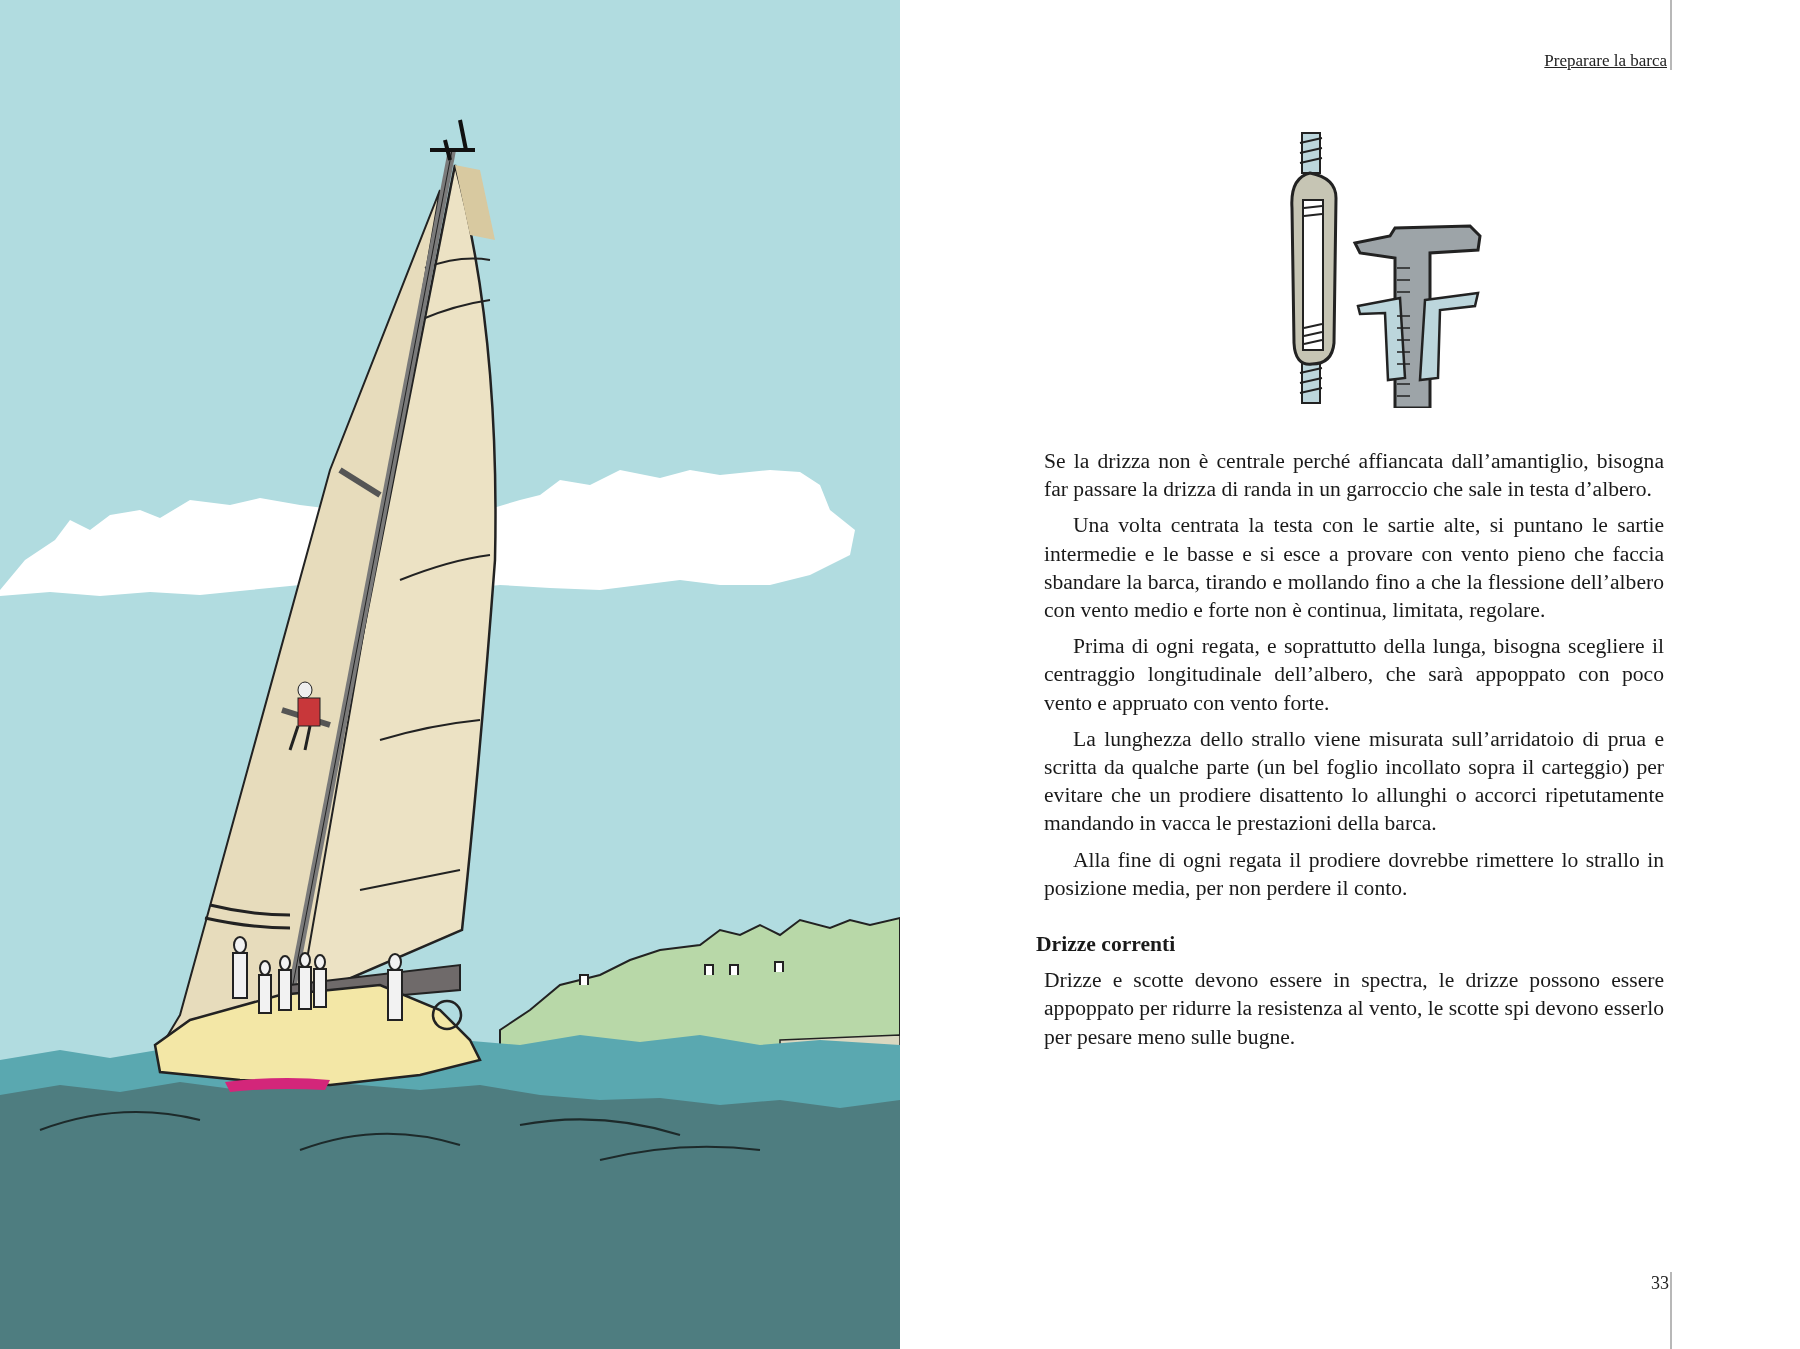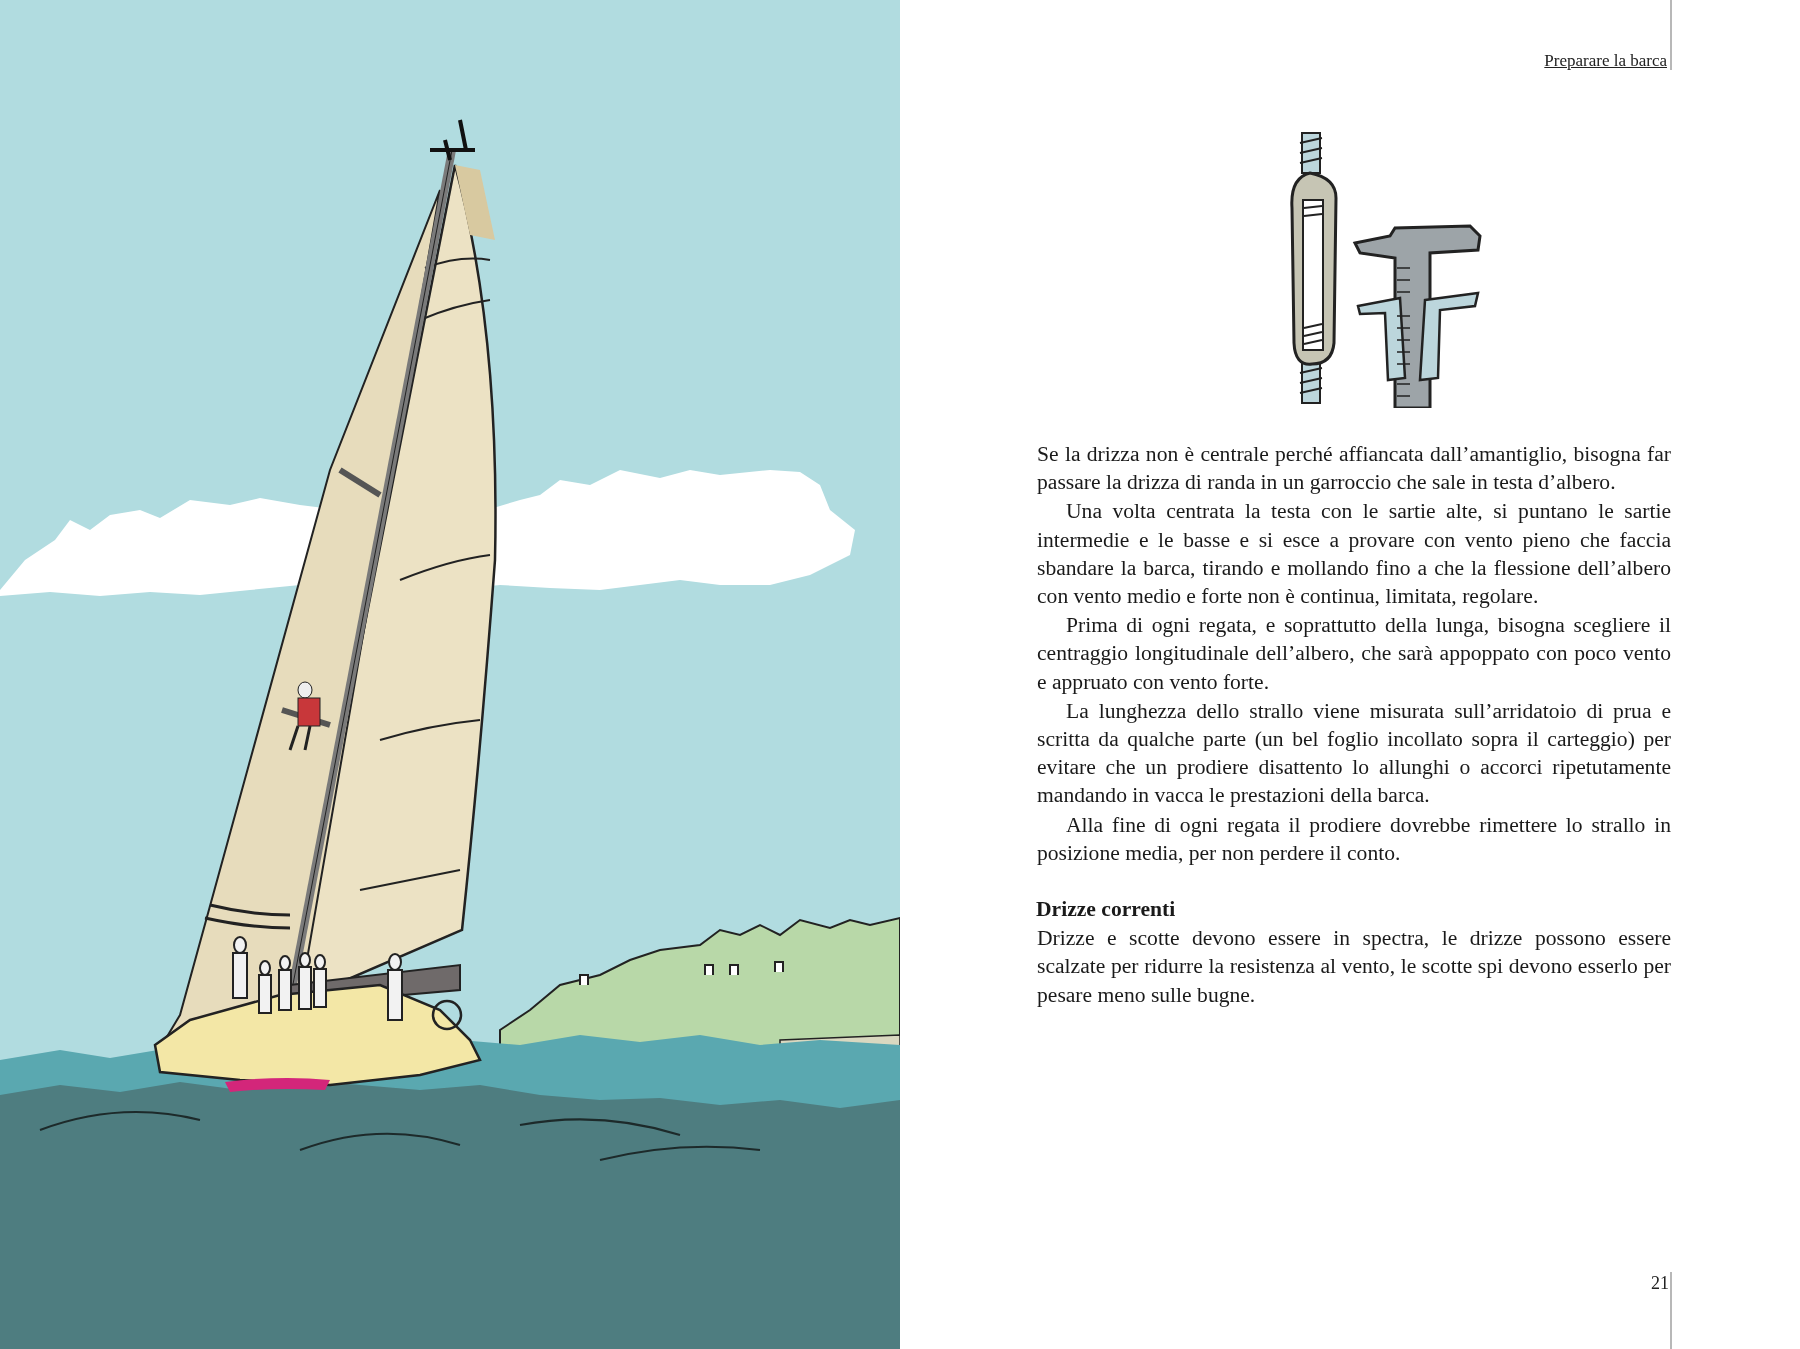--- a/index.html
+++ b/index.html
@@ -6,21 +6,21 @@
   body{width:1800px;height:1349px;position:relative;overflow:hidden;background:#ffffff;}
   .illustration{position:absolute;left:0;top:0;width:900px;height:1349px;overflow:hidden;background:#b1dce0;}
   .illustration svg{position:absolute;left:0;top:0;}
   .page{position:absolute;left:900px;top:0;width:900px;height:1349px;background:#fff;}
   .rule-top{position:absolute;left:1670px;top:0;width:2px;height:70px;background:#b8b8b8;}
   .rule-bottom{position:absolute;left:1670px;top:1272px;width:2px;height:77px;background:#b8b8b8;}
   .running-head{position:absolute;right:133px;top:51px;font-family:"Liberation Serif",serif;font-size:17px;color:#222;text-decoration:underline;}
   .page-number{position:absolute;right:131px;top:1273px;font-family:"Liberation Serif",serif;font-size:18px;color:#222;}
   .tools{position:absolute;left:1270px;top:128px;}
   .body-text{position:absolute;left:1036px;top:439px;width:636px;font-family:"Liberation Serif",serif;font-size:21.6px;line-height:28.2px;color:#1a1a1a;text-align:justify;}
-  .body-text p{margin:1px;}
+  .body-text p{margin:8px;}
   .body-text p.indent{text-indent:29px;}
   .body-text h3{font-family:"Liberation Serif",serif;font-weight:bold;font-size:21.6px;margin:28px 0 0 0;line-height:28.2px;}
 </style>
 </head>
 <body>
 
 <div class="illustration">
   <svg width="900" height="1349" viewBox="0 0 900 1349">
 
     <rect x="0" y="0" width="900" height="1349" fill="#b1dce0"></rect>
@@ -108,16 +108,16 @@
   </svg>
 </div>
 
 <div class="body-text">
   <p>Se la drizza non è centrale perché affiancata dall’amantiglio, bisogna far passare la drizza di randa in un garroccio che sale in testa d’albero.</p>
   <p class="indent">Una volta centrata la testa con le sartie alte, si puntano le sartie intermedie e le basse e si esce a provare con vento pieno che faccia sbandare la barca, tirando e mollando fino a che la flessione dell’albero con vento medio e forte non è continua, limitata, regolare.</p>
   <p class="indent">Prima di ogni regata, e soprattutto della lunga, bisogna scegliere il centraggio longitudinale dell’albero, che sarà appoppato con poco vento e appruato con vento forte.</p>
   <p class="indent">La lunghezza dello strallo viene misurata sull’arridatoio di prua e scritta da qualche parte (un bel foglio incollato sopra il carteggio) per evitare che un prodiere disattento lo allunghi o accorci ripetutamente mandando in vacca le prestazioni della barca.</p>
   <p class="indent">Alla fine di ogni regata il prodiere dovrebbe rimettere lo strallo in posizione media, per non perdere il conto.</p>
   <h3>Drizze correnti</h3>
-  <p>Drizze e scotte devono essere in spectra, le drizze possono essere scalzate per ridurre la resistenza al vento, le scotte spi devono esserlo per pesare meno sulle bugne.</p>
+  <p>Drizze e scotte devono essere in spectra, le drizze possono essere appoppato per ridurre la resistenza al vento, le scotte spi devono esserlo per pesare meno sulle bugne.</p>
 </div>
 
-<div class="page-number">21</div>
+<div class="page-number">33</div>
 
 </body></html>

